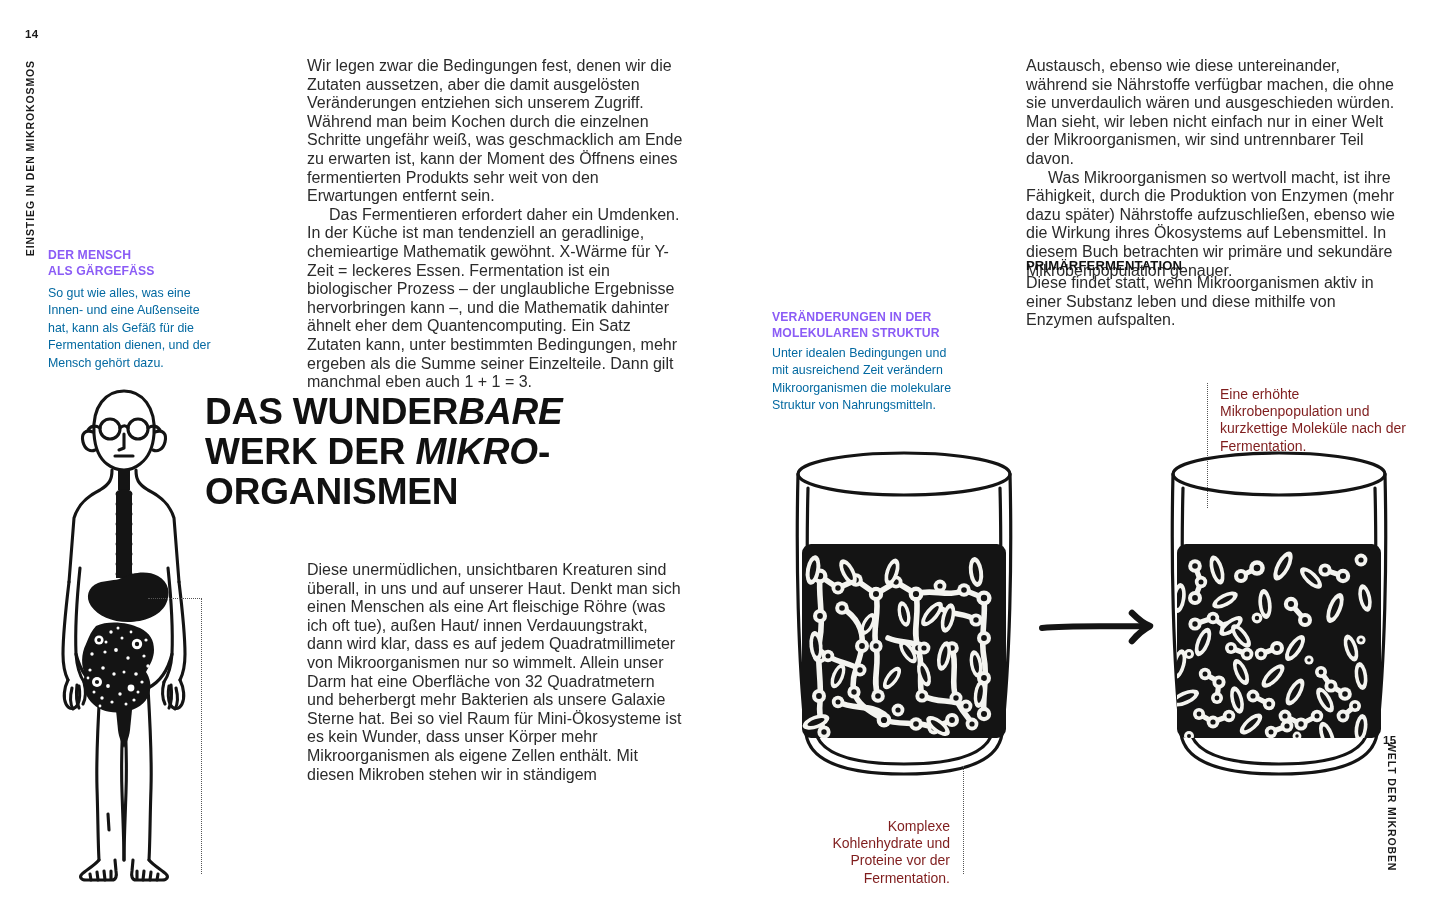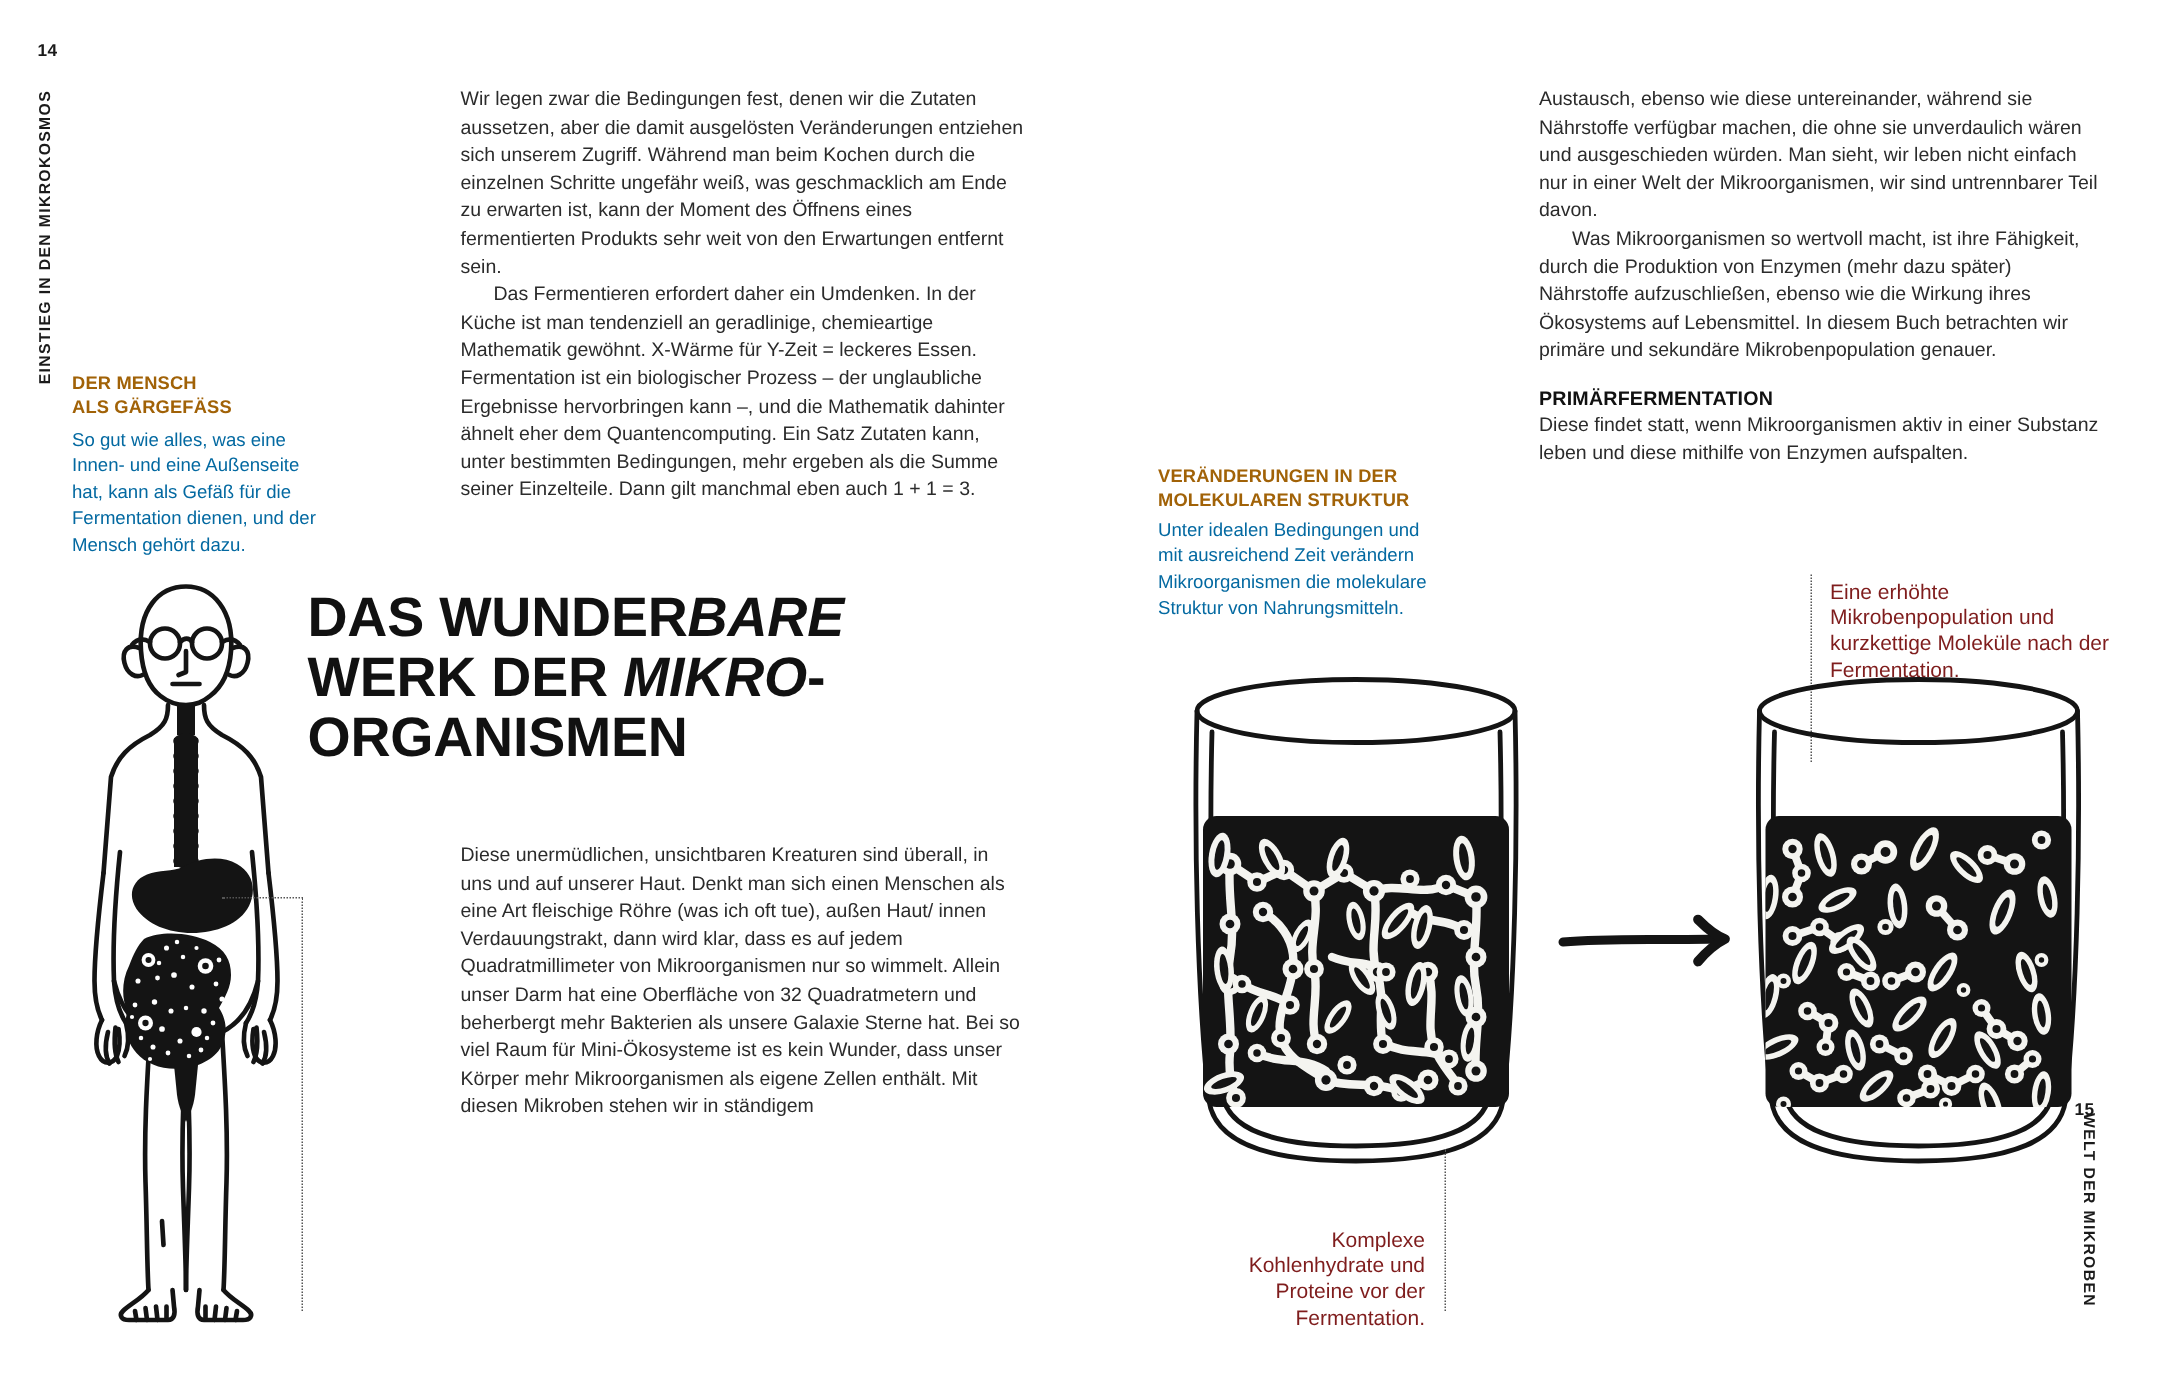--- a/index.html
+++ b/index.html
@@ -28,30 +28,30 @@
     writing-mode:vertical-rl;transform:rotate(180deg);transform-origin:center;
   }
   .vert-head-right{
     left:1386px;top:742px;
     writing-mode:vertical-rl;
   }
 
   
   .body-col{
     position:absolute;
-    font-size:13px;line-height:18.6px;color:#2b2b2b;
+    font-size:16px;line-height:18.6px;color:#2b2b2b;
     text-align:left;
   }
   .body-col p{margin:0;}
   .body-col p.indent{text-indent:22px;}
 
   .side-head{
     position:absolute;
     font-size:12.2px;font-weight:700;line-height:15.5px;letter-spacing:.01em;
-    color:#a16207;
+    color:#8b5cf6;
   }
   .side-body{
     position:absolute;
     font-size:12.4px;line-height:17.4px;color:#0369a1;
   }
   .mini-cap{
     position:absolute;
     font-size:14px;line-height:17.2px;color:#7f1d1d;
   }
   .sec-head{

